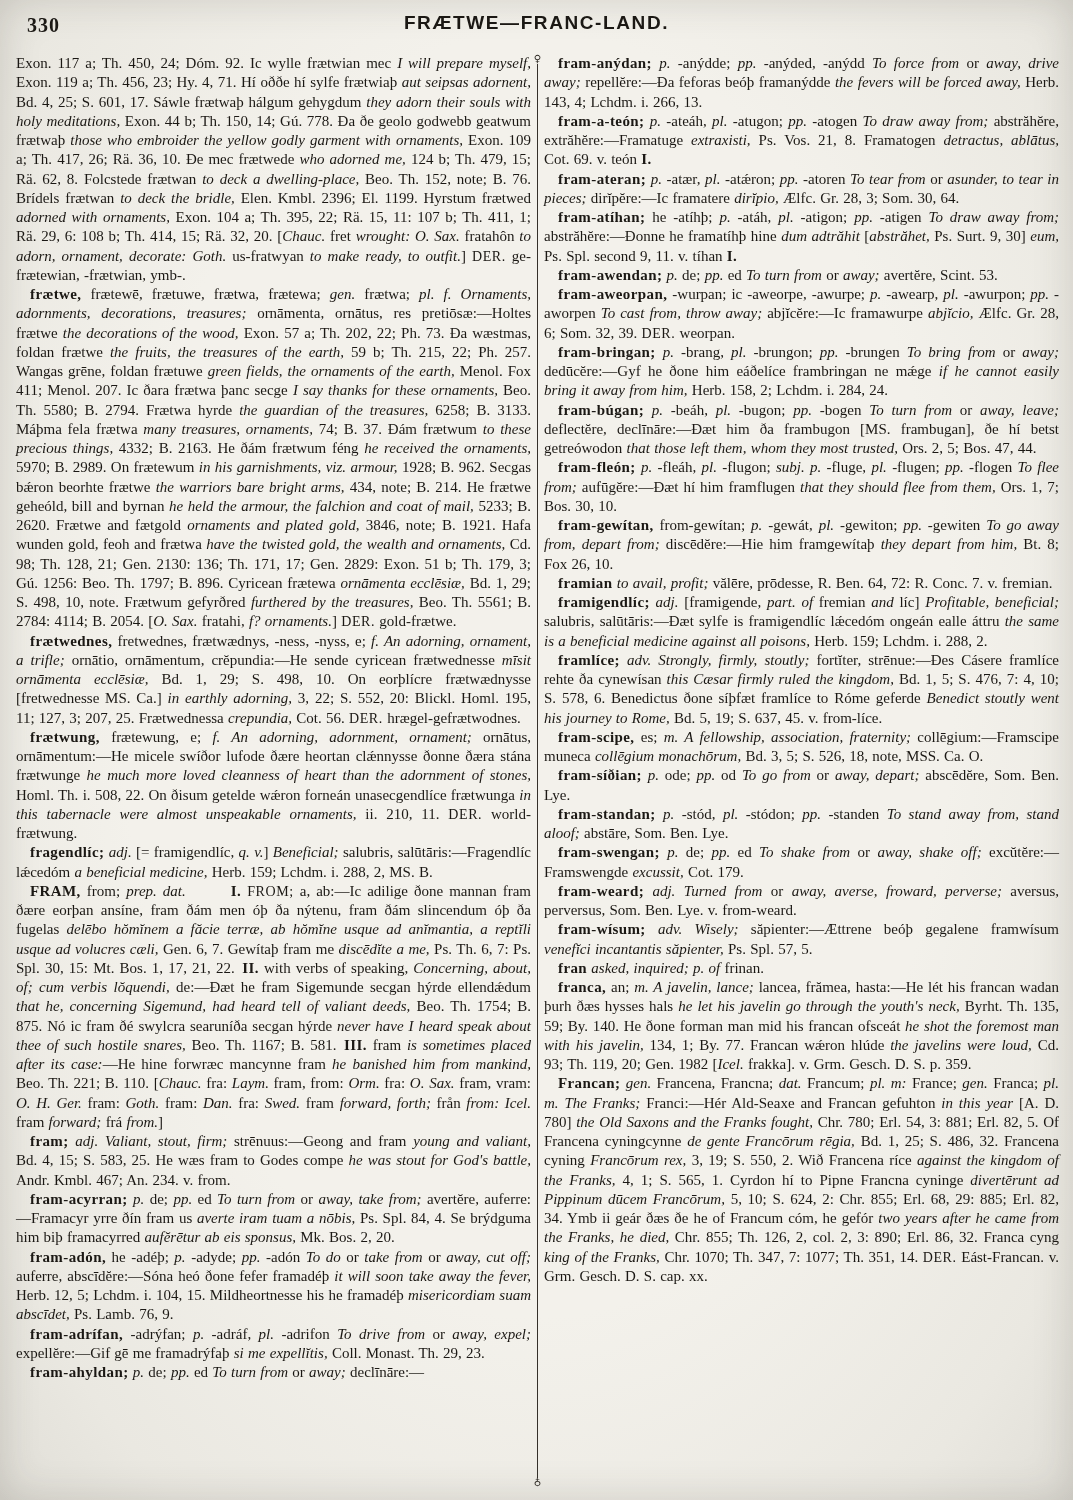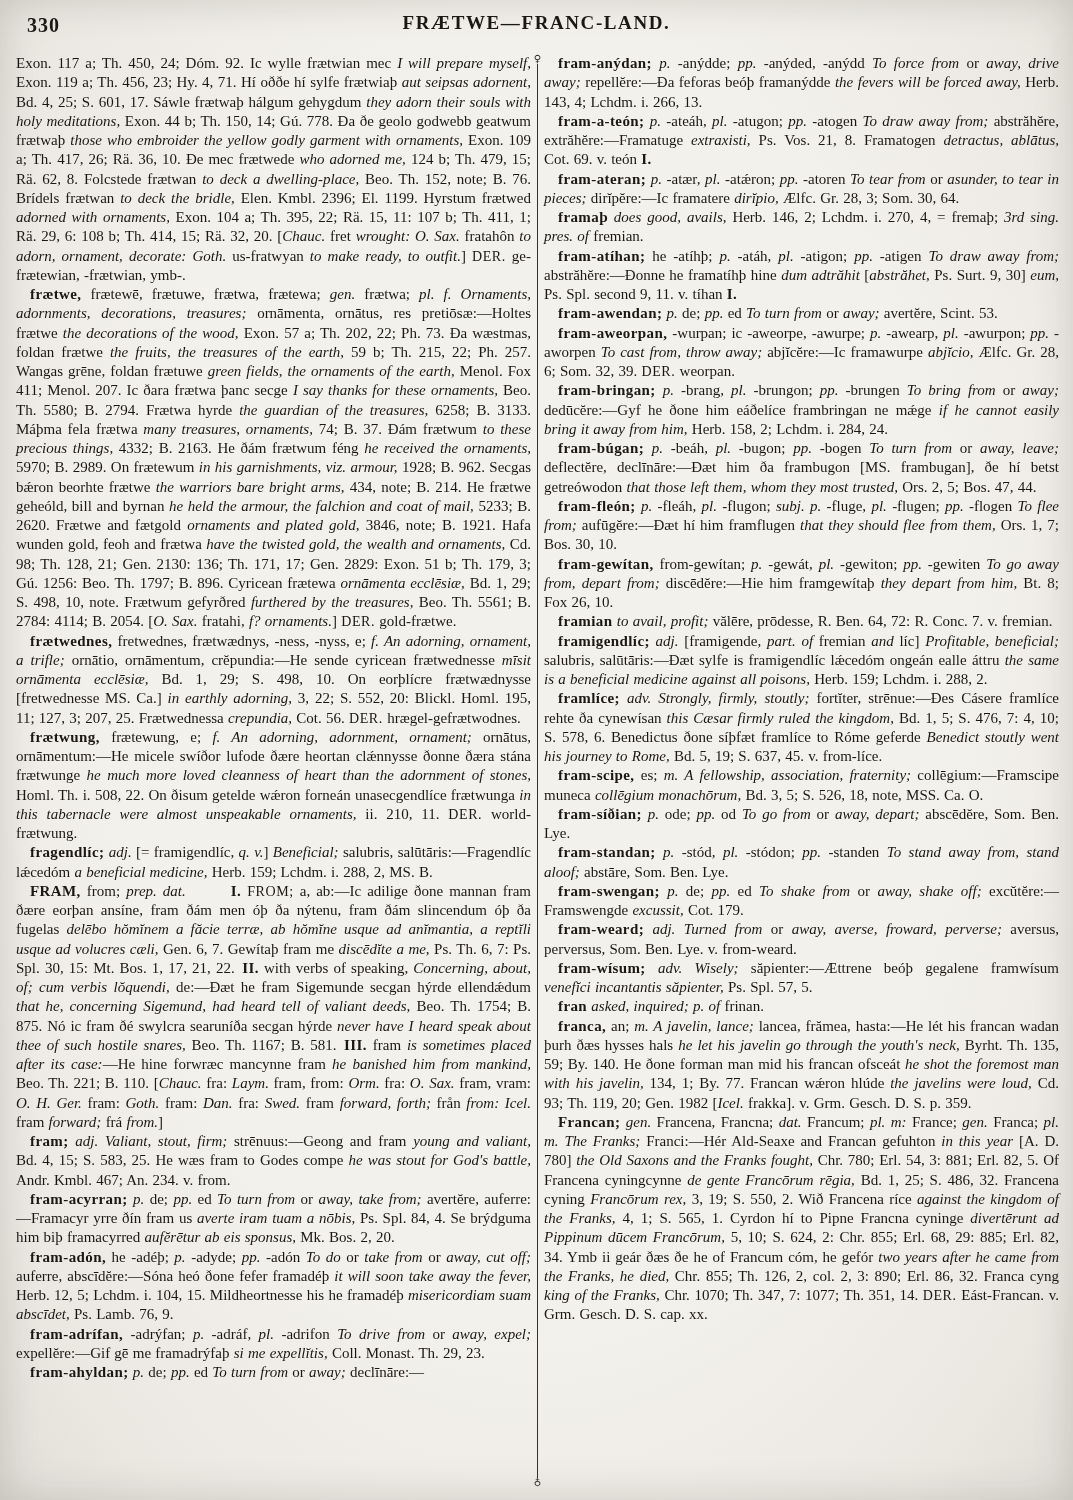--- a/index.html
+++ b/index.html
@@ -18,21 +18,21 @@
   header{
     position:absolute;top:12px;left:0;width:100%;height:40px;
   }
   .pageno{
     position:absolute;left:27px;top:2px;
     font-size:20px;font-weight:bold;letter-spacing:1px;
   }
   .title{
     margin:0;text-align:center;
     font-size:19px;font-weight:600;letter-spacing:1.6px;
-    font-family:Liberation Serif, serif;
+    font-family:Liberation Sans, sans-serif;
   }
   .bodywrap{
     position:absolute;top:54px;left:16px;right:14px;bottom:10px;
     display:flex;
   }
   .col{
     width:515px;flex:0 0 515px;
     font-size:15px;line-height:19.25px;
     text-align:justify;
     word-spacing:0.5px;
@@ -80,21 +80,20 @@
       </section>
     <div class="divider">
       <span class="orn">♀</span>
       <span class="rule"></span>
       <span class="orn">♁</span>
     </div>
     <section class="col right" id="col-right">
         <p><span class="r-b">fram-anýdan;</span><span class="r-n"> </span><span class="r-i">p.</span><span class="r-n"> -anýdde; </span><span class="r-i">pp.</span><span class="r-n"> -anýded, -anýdd </span><span class="r-i">To force from</span><span class="r-n"> or </span><span class="r-i">away, drive away;</span><span class="r-n"> repellĕre:—Ða feforas beóþ framanýdde </span><span class="r-i">the fevers will be forced away,</span><span class="r-n"> Herb. 143, 4; Lchdm. i. 266, 13.</span></p>
         <p><span class="r-b">fram-a-teón;</span><span class="r-n"> </span><span class="r-i">p.</span><span class="r-n"> -ateáh, </span><span class="r-i">pl.</span><span class="r-n"> -atugon; </span><span class="r-i">pp.</span><span class="r-n"> -atogen </span><span class="r-i">To draw away from;</span><span class="r-n"> abstrăhĕre, extrăhĕre:—Framatuge </span><span class="r-i">extraxisti,</span><span class="r-n"> Ps. Vos. 21, 8.  Framatogen </span><span class="r-i">detractus, ablātus,</span><span class="r-n"> Cot. 69.  v. teón </span><span class="r-b">I.</span></p>
         <p><span class="r-b">fram-ateran;</span><span class="r-n"> </span><span class="r-i">p.</span><span class="r-n"> -atær, </span><span class="r-i">pl.</span><span class="r-n"> -atǽron; </span><span class="r-i">pp.</span><span class="r-n"> -atoren </span><span class="r-i">To tear from</span><span class="r-n"> or </span><span class="r-i">asunder, to tear in pieces;</span><span class="r-n"> dirĭpĕre:—Ic framatere </span><span class="r-i">dirĭpio,</span><span class="r-n"> Ælfc. Gr. 28, 3; Som. 30, 64.</span></p>
-        <p><span class="r-b">framaþ</span><span class="r-n"> </span><span class="r-i">does good, avails,</span><span class="r-n"> Herb. 146, 2; Lchdm. i. 270, 4, = fremaþ; </span><span class="r-i">3rd sing. pres. of</span><span class="r-n"> fremian.</span></p>
         <p><span class="r-b">fram-atíhan;</span><span class="r-n"> he -atíhþ; </span><span class="r-i">p.</span><span class="r-n"> -atáh, </span><span class="r-i">pl.</span><span class="r-n"> -atigon; </span><span class="r-i">pp.</span><span class="r-n"> -atigen </span><span class="r-i">To draw away from;</span><span class="r-n"> abstrăhĕre:—Ðonne he framatíhþ hine </span><span class="r-i">dum adtrăhit</span><span class="r-n"> [</span><span class="r-i">abstrăhet,</span><span class="r-n"> Ps. Surt. 9, 30] </span><span class="r-i">eum,</span><span class="r-n"> Ps. Spl. second 9, 11.  v. tíhan </span><span class="r-b">I.</span></p>
         <p><span class="r-b">fram-awendan;</span><span class="r-n"> </span><span class="r-i">p.</span><span class="r-n"> de; </span><span class="r-i">pp.</span><span class="r-n"> ed </span><span class="r-i">To turn from</span><span class="r-n"> or </span><span class="r-i">away;</span><span class="r-n"> avertĕre, Scint. 53.</span></p>
         <p><span class="r-b">fram-aweorpan,</span><span class="r-n"> -wurpan; ic -aweorpe, -awurpe; </span><span class="r-i">p.</span><span class="r-n"> -awearp, </span><span class="r-i">pl.</span><span class="r-n"> -awurpon; </span><span class="r-i">pp.</span><span class="r-n"> -aworpen </span><span class="r-i">To cast from, throw away;</span><span class="r-n"> abjĭcĕre:—Ic framawurpe </span><span class="r-i">abjĭcio,</span><span class="r-n"> Ælfc. Gr. 28, 6; Som. 32, 39.  </span><span class="r-sc">DER.</span><span class="r-n"> weorpan.</span></p>
         <p><span class="r-b">fram-bringan;</span><span class="r-n"> </span><span class="r-i">p.</span><span class="r-n"> -brang, </span><span class="r-i">pl.</span><span class="r-n"> -brungon; </span><span class="r-i">pp.</span><span class="r-n"> -brungen </span><span class="r-i">To bring from</span><span class="r-n"> or </span><span class="r-i">away;</span><span class="r-n"> dedūcĕre:—Gyf he ðone him eáðelíce frambringan ne mǽge </span><span class="r-i">if he cannot easily bring it away from him,</span><span class="r-n"> Herb. 158, 2; Lchdm. i. 284, 24.</span></p>
         <p><span class="r-b">fram-búgan;</span><span class="r-n"> </span><span class="r-i">p.</span><span class="r-n"> -beáh, </span><span class="r-i">pl.</span><span class="r-n"> -bugon; </span><span class="r-i">pp.</span><span class="r-n"> -bogen </span><span class="r-i">To turn from</span><span class="r-n"> or </span><span class="r-i">away, leave;</span><span class="r-n"> deflectĕre, declīnāre:—Ðæt him ða frambugon [MS. frambugan], ðe hí betst getreówodon </span><span class="r-i">that those left them, whom they most trusted,</span><span class="r-n"> Ors. 2, 5; Bos. 47, 44.</span></p>
         <p><span class="r-b">fram-fleón;</span><span class="r-n"> </span><span class="r-i">p.</span><span class="r-n"> -fleáh, </span><span class="r-i">pl.</span><span class="r-n"> -flugon; </span><span class="r-i">subj. p.</span><span class="r-n"> -fluge, </span><span class="r-i">pl.</span><span class="r-n"> -flugen; </span><span class="r-i">pp.</span><span class="r-n"> -flogen </span><span class="r-i">To flee from;</span><span class="r-n"> aufūgĕre:—Ðæt hí him framflugen </span><span class="r-i">that they should flee from them,</span><span class="r-n"> Ors. 1, 7; Bos. 30, 10.</span></p>
         <p><span class="r-b">fram-gewítan,</span><span class="r-n"> from-gewítan; </span><span class="r-i">p.</span><span class="r-n"> -gewát, </span><span class="r-i">pl.</span><span class="r-n"> -gewiton; </span><span class="r-i">pp.</span><span class="r-n"> -gewiten </span><span class="r-i">To go away from, depart from;</span><span class="r-n"> discēdĕre:—Hie him framgewítaþ </span><span class="r-i">they depart from him,</span><span class="r-n"> Bt. 8; Fox 26, 10.</span></p>
         <p><span class="r-b">framian</span><span class="r-n"> </span><span class="r-i">to avail, profit;</span><span class="r-n"> vălēre, prōdesse, R. Ben. 64, 72: R. Conc. 7.  v. fremian.</span></p>
         <p><span class="r-b">framigendlíc;</span><span class="r-n"> </span><span class="r-i">adj.</span><span class="r-n"> [framigende, </span><span class="r-i">part. of</span><span class="r-n"> fremian </span><span class="r-i">and</span><span class="r-n"> líc] </span><span class="r-i">Profitable, beneficial;</span><span class="r-n"> salubris, salūtāris:—Ðæt sylfe is framigendlíc lǽcedóm ongeán ealle áttru </span><span class="r-i">the same is a beneficial medicine against all poisons,</span><span class="r-n"> Herb. 159; Lchdm. i. 288, 2.</span></p>
         <p><span class="r-b">framlíce;</span><span class="r-n"> </span><span class="r-i">adv. Strongly, firmly, stoutly;</span><span class="r-n"> fortĭter, strēnue:—Ðes Cásere framlíce rehte ða cynewísan </span><span class="r-i">this Cæsar firmly ruled the kingdom,</span><span class="r-n"> Bd. 1, 5; S. 476, 7: 4, 10; S. 578, 6.  Benedictus ðone síþfæt framlíce to Róme geferde </span><span class="r-i">Benedict stoutly went his journey to Rome,</span><span class="r-n"> Bd. 5, 19; S. 637, 45.  v. from-líce.</span></p>

